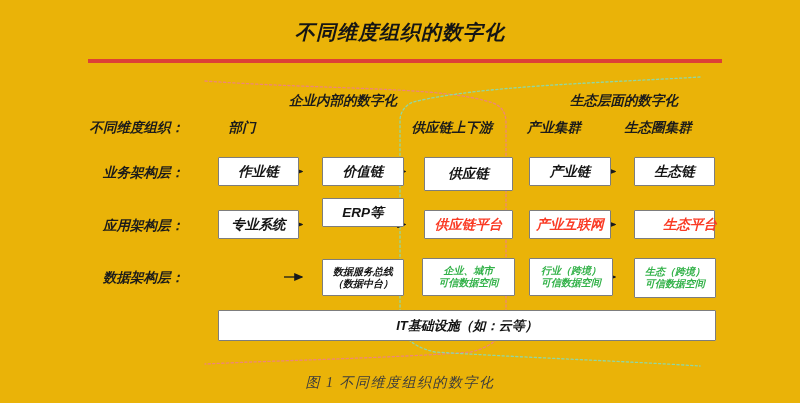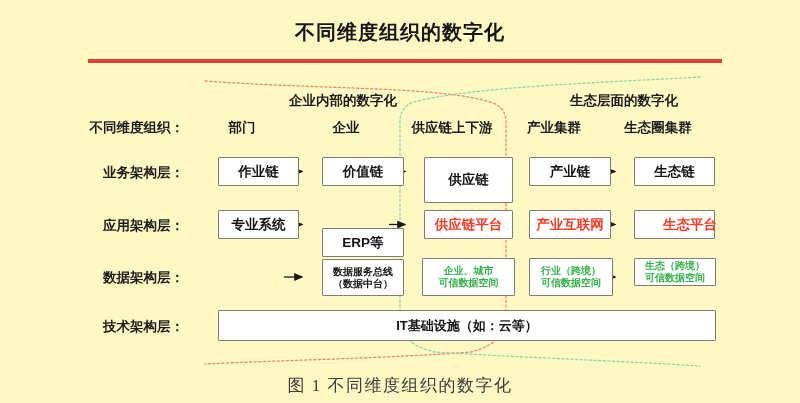--- a/index.html
+++ b/index.html
@@ -1,18 +1,18 @@
 <!DOCTYPE html>
 <html><head>
 <meta charset="utf-8">
 <style>
   html,body{margin:0;padding:0;background:#fff;}
   .stage{
-    position:relative;width:800px;height:403px;background:#fef9c3;overflow:hidden;
-    font-family:"Liberation Sans","DejaVu Sans",sans-serif;color:#111;
+    position:relative;width:800px;height:403px;background:#eab308;overflow:hidden;
+    font-family:"Liberation Sans","DejaVu Sans",sans-serif;color:#111;font-style:italic;
   }
   .abs{position:absolute;}
   .title{
     left:0;right:0;top:19px;text-align:center;
     font-size:20px;font-weight:bold;letter-spacing:1px;color:#151515;
   }
   .title-underline{left:88px;top:59px;width:634px;height:3.5px;background:#dd4136;}
   .overlay{left:0;top:0;width:800px;height:403px;pointer-events:none;}
   .section-label{
     top:92px;width:170px;text-align:right;
@@ -32,21 +32,21 @@
     display:flex;align-items:center;justify-content:center;
     font-size:13.5px;font-weight:bold;color:#141414;
     text-align:center;white-space:nowrap;margin-left:16px;
   }
   .two-line{flex-direction:column;font-size:10px;line-height:1.2;}
   .arrow{stroke:#1a1a1a;stroke-width:1.3;}
   .scope{fill:none;stroke-width:1.3;stroke-dasharray:2.2 2.4;stroke-linecap:round;}
   .caption{
     left:0;right:0;top:374px;text-align:center;
     font-family:"Liberation Serif","DejaVu Serif",serif;
-    font-size:17px;letter-spacing:1.5px;color:#3c3c3c;
+    font-size:14px;letter-spacing:1.5px;color:#3c3c3c;
   }
 </style>
 </head>
 <body>
 
 <div class="stage">
 
   <div class="abs title">不同维度组织的数字化</div>
   <div class="abs title-underline" style="background: rgb(221, 65, 54);"></div>
 
@@ -74,55 +74,53 @@
     <line class="arrow" x1="389" y1="277" x2="402" y2="277" marker-end="url(#ah)"></line>
     <line class="arrow" x1="500" y1="277" x2="510" y2="277" marker-end="url(#ah)"></line>
     <line class="arrow" x1="596" y1="277" x2="615" y2="277" marker-end="url(#ah)"></line>
   </svg>
 
   <div class="abs section-label" style="left:227px;">企业内部的数字化</div>
   <div class="abs section-label" style="left:508px;">生态层面的数字化</div>
 
   <div class="abs head-label" style="top:119px;">不同维度组织：</div>
   <div class="abs col-head" style="left:182px;">部门</div>
-  <div class="abs col-head" style="left:286px;">企业</div>
   <div class="abs col-head" style="left:392px;">供应链上下游</div>
   <div class="abs col-head" style="left:494px;">产业集群</div>
   <div class="abs col-head" style="left:598px;">生态圈集群</div>
 
   <div class="abs row-label" style="top:164px;">业务架构层：</div>
   <div class="abs row-label" style="top:217px;">应用架构层：</div>
   <div class="abs row-label" style="top:269px;">数据架构层：</div>
-  <div class="abs row-label" style="top:318px;">技术架构层：</div>
 
   <div class="box" style="left:202px;top:157px;width:81px;height:29px">作业链</div>
   <div class="box" style="left:306px;top:157px;width:82px;height:29px">价值链</div>
-  <div class="box" style="left:408px;top:157px;width:89px;height:46px">供应链</div>
+  <div class="box" style="left:408px;top:157px;width:89px;height:34px">供应链</div>
   <div class="box" style="left:513px;top:157px;width:82px;height:29px">产业链</div>
   <div class="box" style="left:618px;top:157px;width:81px;height:29px">生态链</div>
 
   <div class="box" style="left:202px;top:210px;width:81px;height:29px">专业系统</div>
-  <div class="box" style="left:306px;top:228px;width:82px;height:29px">ERP等</div>
+  <div class="box" style="left:306px;top:198px;width:82px;height:29px">ERP等</div>
   <div class="box" style="left: 408px; top: 210px; width: 89px; height: 29px; color: rgb(250, 59, 37);">供应链平台</div>
   <div class="box" style="left: 513px; top: 210px; width: 82px; height: 29px; color: rgb(250, 59, 37);">产业互联网</div>
   <div class="box" style="left: 618px; top: 210px; width: 81px; height: 29px; color: rgb(250, 59, 37); padding-left: 31px;">生态平台</div>
 
   <div class="box two-line" style="left:306px;top:259px;width:82px;height:37px">
     <span>数据服务总线</span>
     <span>（数据中台）</span>
   </div>
   <div class="box two-line" style="left: 406px; top: 258px; width: 93px; height: 38px; color: rgb(51, 178, 73);">
     <span>企业、城市</span>
     <span>可信数据空间</span>
   </div>
   <div class="box two-line" style="left: 513px; top: 258px; width: 84px; height: 38px; color: rgb(51, 178, 73);">
     <span>行业（跨境）</span>
     <span>可信数据空间</span>
   </div>
-  <div class="box two-line" style="left: 618px; top: 258px; width: 82px; height: 28px; color: rgb(51, 178, 73);">
+  <div class="box two-line" style="left: 618px; top: 258px; width: 82px; height: 40px; color: rgb(51, 178, 73);">
     <span>生态（跨境）</span>
     <span>可信数据空间</span>
   </div>
 
   <div class="box" style="left:202px;top:310px;width:498px;height:31px;font-size:13px">IT基础设施（如：云等）</div>
 
   <div class="abs caption">图 1 不同维度组织的数字化</div>
 
 </div>
 

